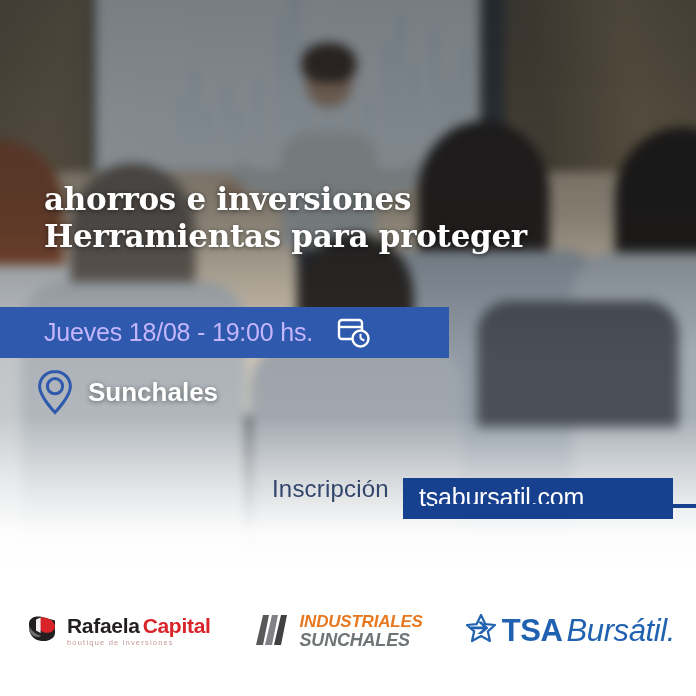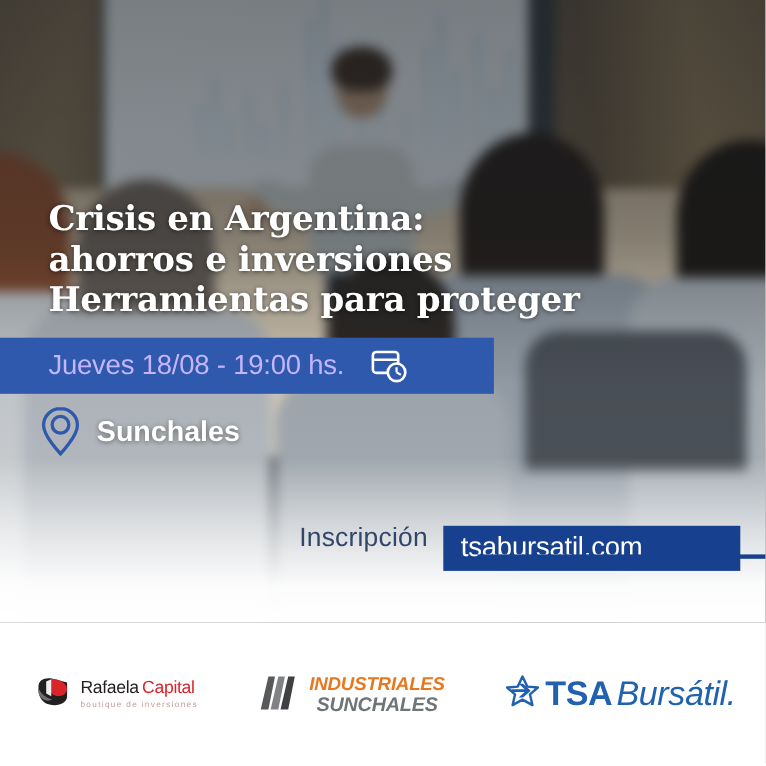--- a/index.html
+++ b/index.html
@@ -150,28 +150,28 @@
     position:absolute; left:0; top:566px; width:696px; height:130px;
     background:#ffffff;
     display:flex; align-items:center; justify-content:space-around;
   }
   .logo { display:flex; align-items:center; }
 
   
   #logo-rafaela { margin-left:4px; }
   #rafaela-mark { margin-right:8px; }
   .rc-text { line-height:1; }
-  .rc-name { font-size:16px; font-weight:normal; letter-spacing:-0.3px; white-space:nowrap; }
+  .rc-name { font-size:21px; font-weight:bold; letter-spacing:-0.3px; white-space:nowrap; }
   .rc-name .rc-a { color:#231f20; }
   .rc-name .rc-b { color:#d9242a; margin-left:3px; }
   .rc-tag { margin-top:3px; font-size:7.5px; letter-spacing:1.2px; color:#c79a9b; white-space:nowrap; }
 
   
   #is-bars { margin-right:7px; }
-  .is-text { line-height:1;text-align:center; }
+  .is-text { line-height:1; }
   .is-top { font-size:17px; font-weight:bold; font-style:italic; color:#e8781f; letter-spacing:-0.2px; white-space:nowrap; }
   .is-bot { font-size:18px; font-weight:bold; font-style:italic; color:#6f7476; letter-spacing:-0.2px; white-space:nowrap; margin-top:1px; }
 
   
   #tsa-star { margin-right:5px; }
   .tsa-text { font-size:31px; white-space:nowrap; color:#2162b0; letter-spacing:-0.4px; }
   .tsa-a { font-weight:bold; }
   .tsa-b { font-style:italic; margin-left:4px; }
 </style>
 </head>
@@ -234,21 +234,20 @@
         <div class="torso" style="left:-44px; top:104px; width:200px; height:280px; background:#a7aeb5;"></div>
       </div>
       <div class="aud" style="left:470px; top:300px; width:190px; height:120px; background:#4a5057; border-radius:30px 30px 0 0;"></div>
     </div>
 
     <div id="photo-tint"></div>
     <div id="photo-fade"></div>
   </div>
 
   <div id="headline">
-    <span class="hl-line">Crisis en Argentina:</span>
     <span class="hl-line">ahorros e inversiones</span>
     <span class="hl-line">Herramientas para proteger</span>
   </div>
 
   <div id="date-banner">
     <span id="date-text">Jueves 18/08 - 19:00 hs.</span>
     <span id="cal-clock-icon">
       <svg width="34" height="32" viewBox="0 0 34 32">
         <rect x="2" y="3" width="23" height="19" rx="3" fill="none" stroke="#ffffff" stroke-width="2.4"></rect>
         <line x1="2" y1="10" x2="25" y2="10" stroke="#ffffff" stroke-width="2.4"></line>

